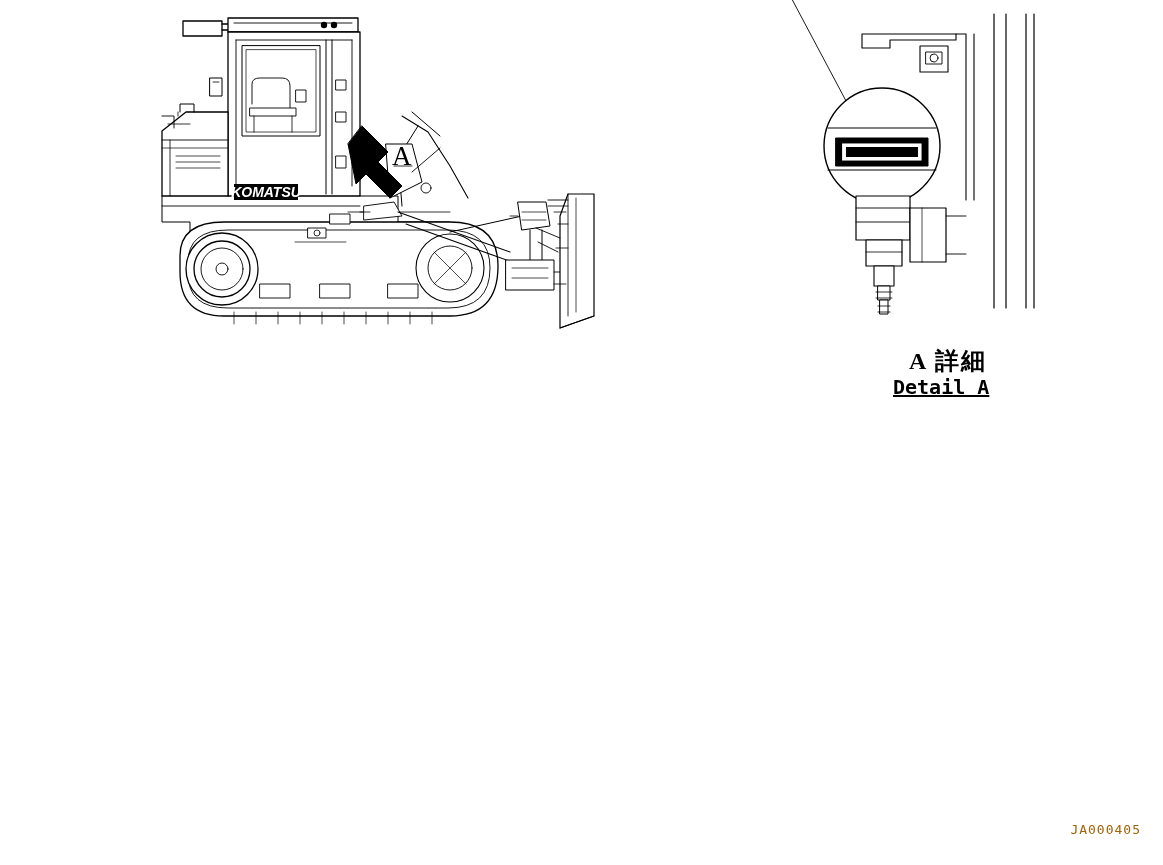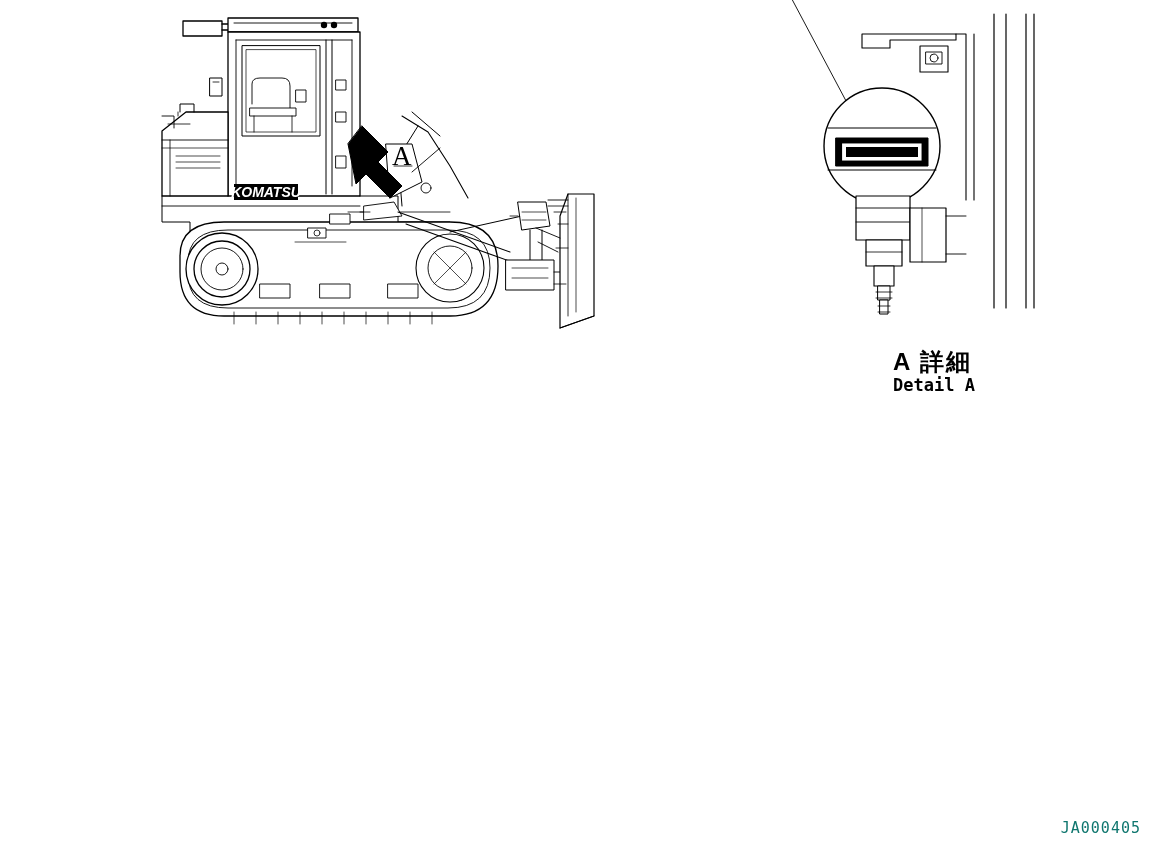--- a/index.html
+++ b/index.html
@@ -43,43 +43,45 @@
     line-height: 1;
   }
   .detail-caption {
     position: absolute;
     left: 893px;
     top: 348px;
     width: 230px;
     color: #000000;
   }
   .detail-caption .jp {
-    font-family: Liberation Sans, sans-serif;
+    font-family: Liberation Serif, serif;
     font-size: 24px;
     letter-spacing: 2px;
     font-weight: 700;
     line-height: 1.15;
     white-space: nowrap;
+    margin-left: 16px;
   }
   .detail-caption .en {
     font-family: "DejaVu Sans Mono", monospace;
-    font-size: 17px;
+    font-size: 20px;
     font-weight: 700;
     letter-spacing: 0px;
     line-height: 1.15;
     white-space: nowrap;
+    text-decoration: underline;
   }
   .drawing-number {
     position: absolute;
     right: 22px;
     bottom: 28px;
     font-family: "DejaVu Sans Mono", monospace;
-    font-size: 15px;
+    font-size: 13px;
     letter-spacing: 1px;
-    color: #0f766e;
+    color: #a16207;
   }
   svg { display: block; }
 </style>
 </head>
 <body>
 
 <div class="page">
 
   <div class="machine-view">
     <svg width="520" height="340" viewBox="0 0 520 340" fill="none" stroke="#000" stroke-width="1.3" stroke-linejoin="round" stroke-linecap="round">

